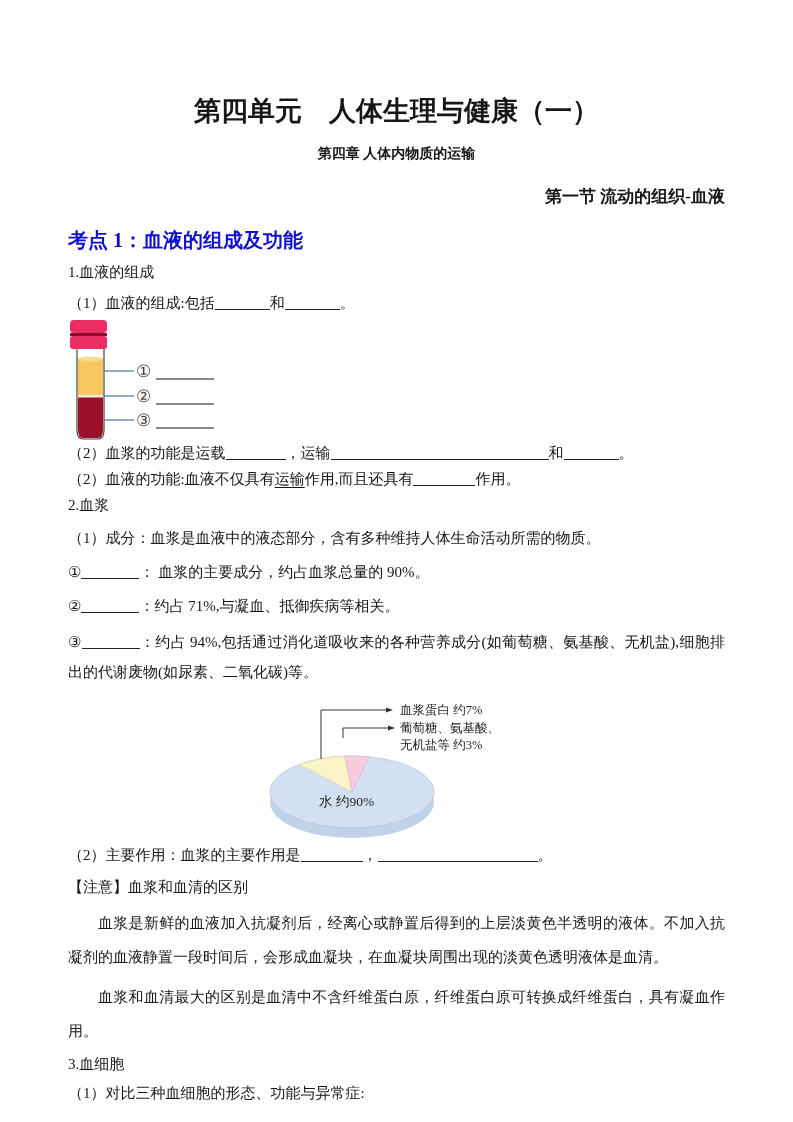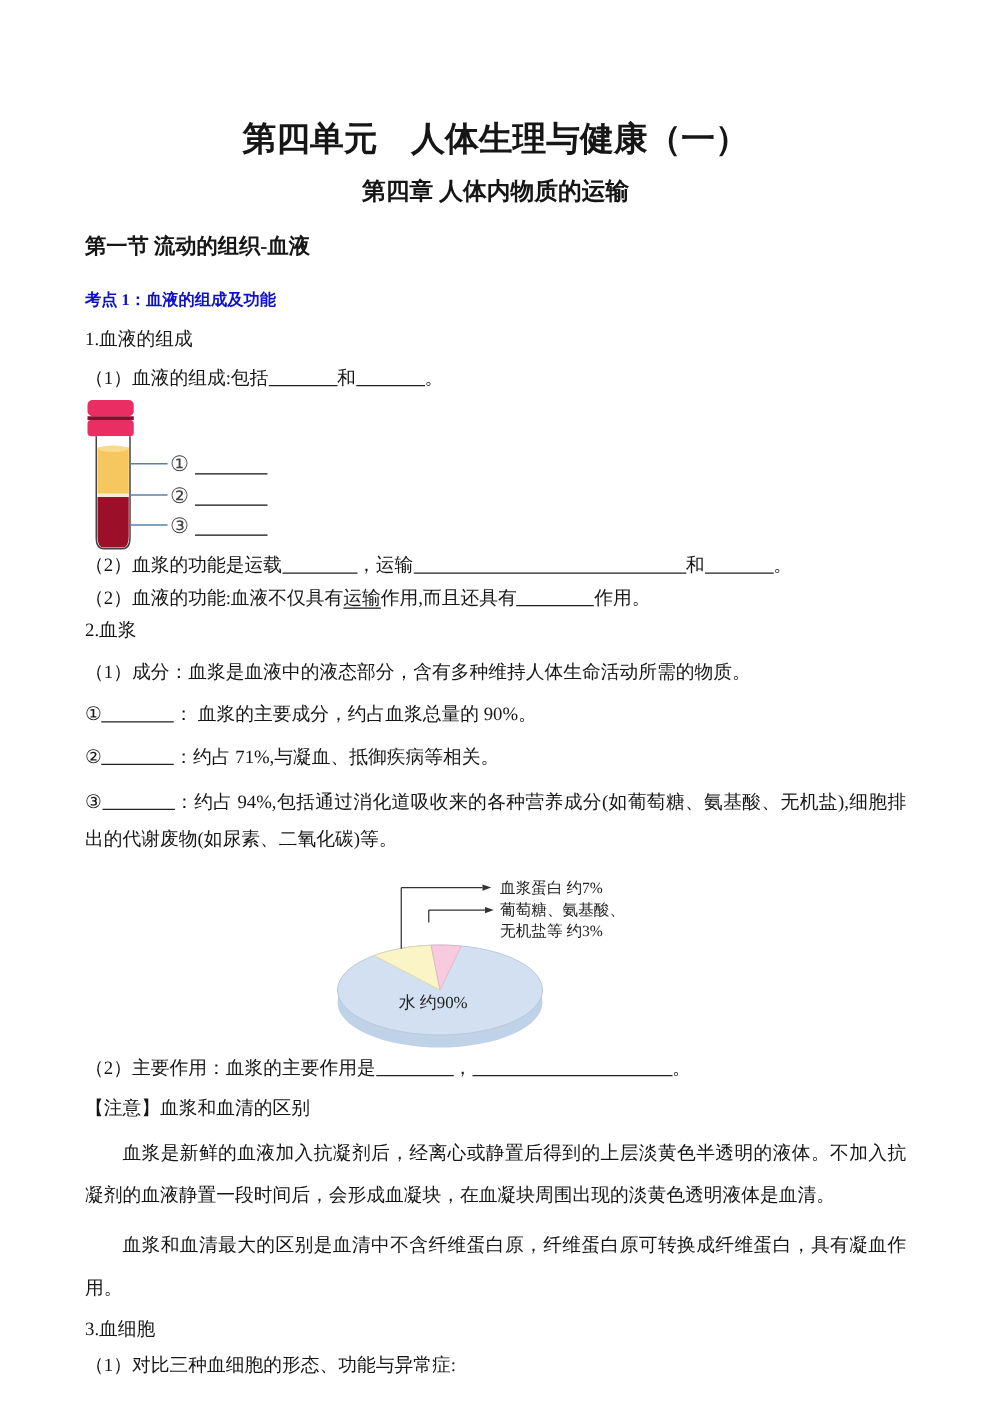--- a/index.html
+++ b/index.html
@@ -4,23 +4,23 @@
 <style>
   html,body{margin:0;padding:0;}
   body{
     width:793px;height:1122px;box-sizing:border-box;
     padding:96px 68px 0 68px;
     background:#ffffff;color:#161616;
     font-family:"Liberation Serif","DejaVu Serif",serif;
     font-size:15px;overflow:hidden;
   }
   .t-unit{font-size:27px;font-weight:bold;text-align:center;line-height:30px;margin:0 0 14px 0;}
-  .t-chap{font-size:19px;font-weight:bold;text-align:center;line-height:28px;margin:0 0 16px 0;}
-  .t-sec{font-size:17px;font-weight:bold;text-align:left;line-height:26px;margin:0 0 20px 0;}
-  .exam{font-size:13px;font-weight:bold;color:#1010cc;line-height:20px;margin:0 0 12px 0;}
+  .t-chap{font-size:14px;font-weight:bold;text-align:center;line-height:28px;margin:0 0 16px 0;}
+  .t-sec{font-size:17px;font-weight:bold;text-align:right;line-height:26px;margin:0 0 20px 0;}
+  .exam{font-size:20px;font-weight:bold;color:#1010cc;line-height:20px;margin:0 0 12px 0;}
   .line{line-height:21px;margin:0 0 5px 0;}
   .mb10{margin-bottom:10px;}
   .mb12{margin-bottom:12px;}
   .blank{display:inline-block;border-bottom:1px solid #222;height:15px;vertical-align:-2px;}
   .w55{width:55px;} .w58{width:58px;} .w60{width:60px;} .w62{width:62px;}
   .w160{width:160px;} .w218{width:218px;}
   .ul{ text-decoration:underline; text-underline-offset:3px;}
   svg{display:block;}
   .tube-svg{margin:4px 0 2px 0;}
   .pie-svg{margin:4px 0 4px 198px;}

